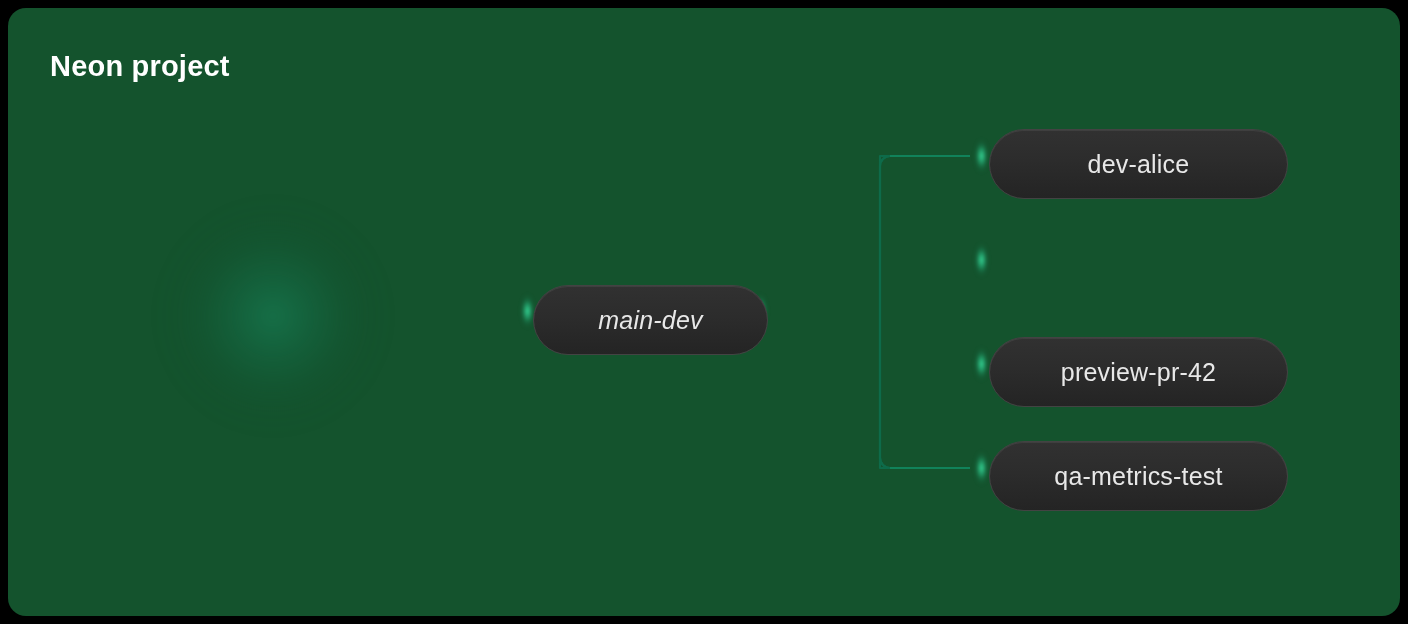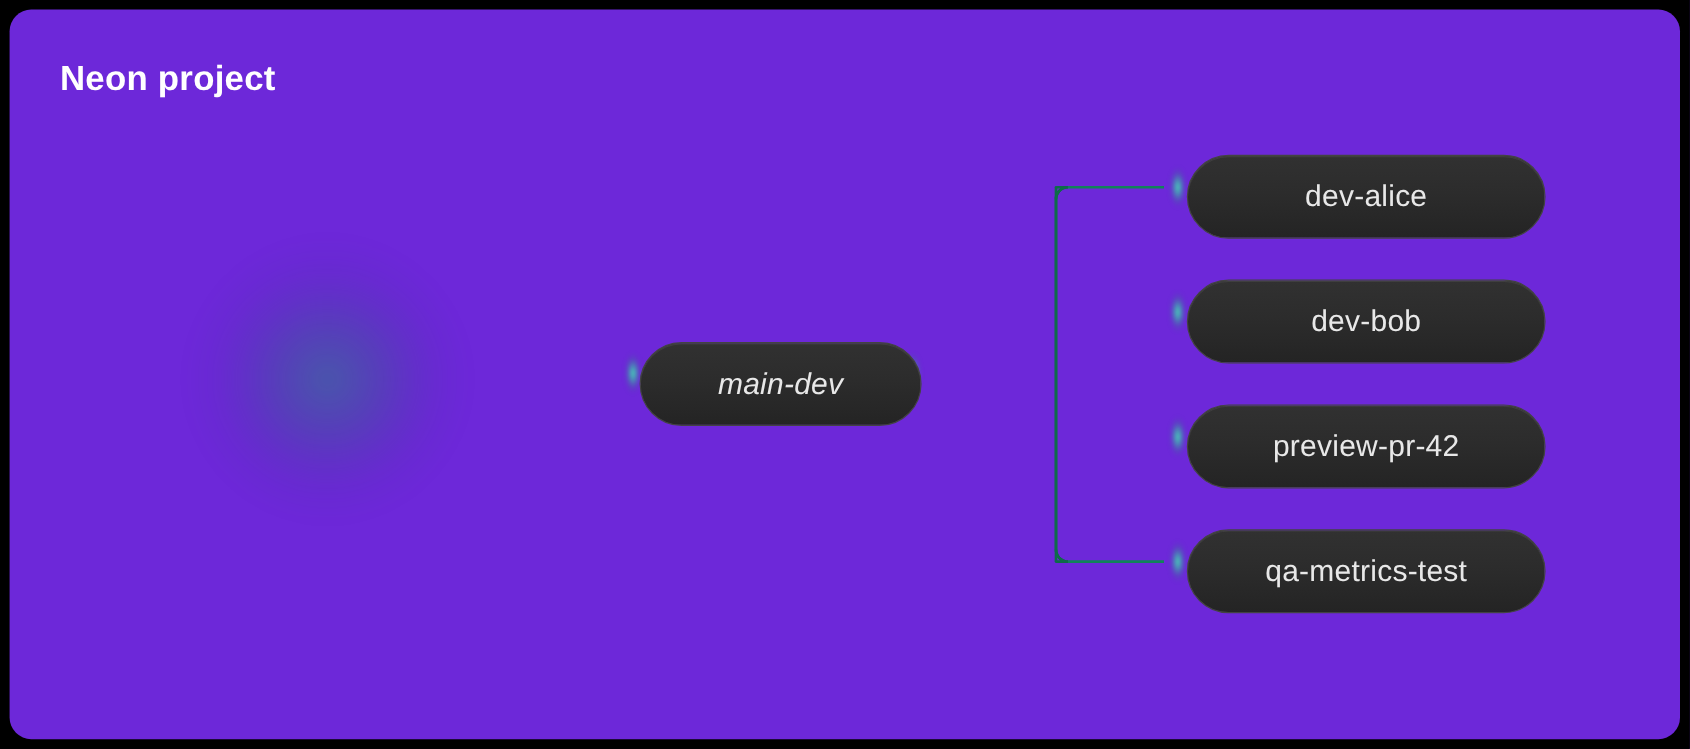--- a/index.html
+++ b/index.html
@@ -20,21 +20,21 @@
     height: 624px;
     background: #000000;
   }
 
   .panel {
     position: absolute;
     left: 8px;
     top: 8px;
     width: 1392px;
     height: 608px;
-    background: #6d28d9;
+    background: #14532d;
     border-radius: 18px;
     overflow: hidden;
   }
 
   .panel-title {
     position: absolute;
     left: 42px;
     top: 42px;
     font-size: 29px;
     font-weight: 700;
@@ -193,20 +193,19 @@
     <div class="junction" style="left:967px; top:131px;"></div>
     <div class="junction" style="left:967px; top:235px;"></div>
     <div class="junction" style="left:967px; top:339px;"></div>
     <div class="junction" style="left:967px; top:443px;"></div>
 
 
     <div class="node main-dev">main-dev</div>
 
     <div class="node child c0">dev-alice</div>
 
-    <div class="node child c1">dev-bob</div>
 
     <div class="node child c2">preview-pr-42</div>
 
     <div class="node child c3">qa-metrics-test</div>
 
   </div>
 </div>
 
 </body></html>

